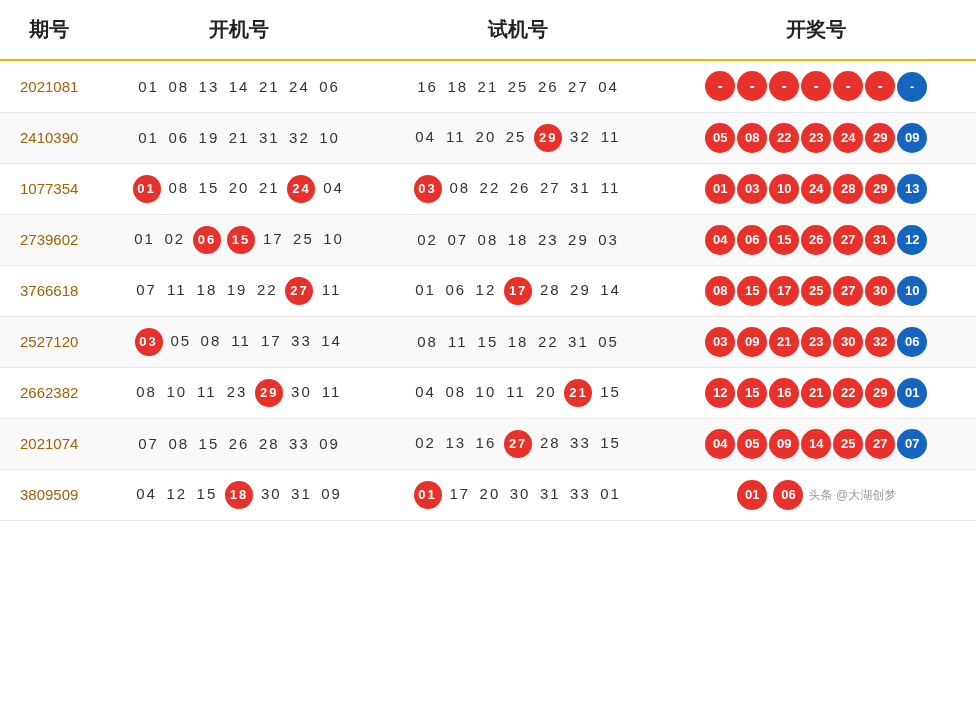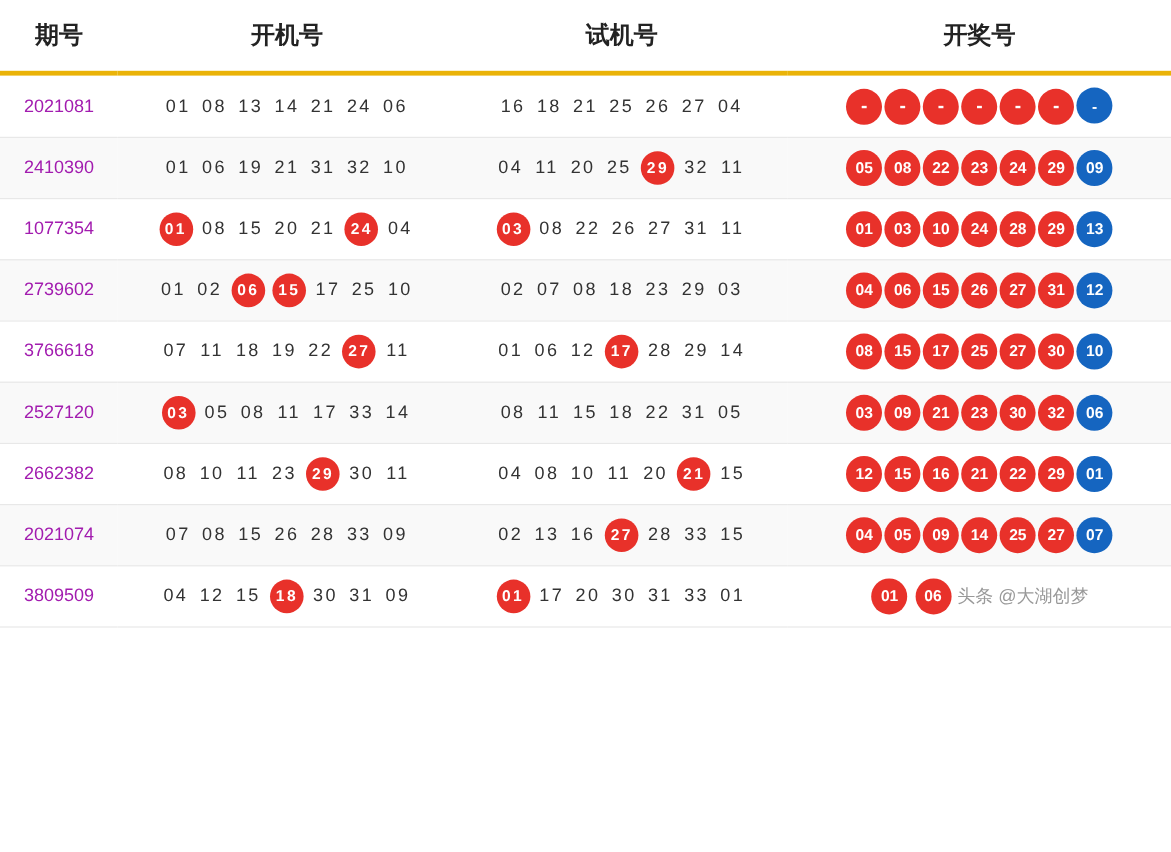--- a/index.html
+++ b/index.html
@@ -17,40 +17,40 @@
       width: 100%;
       border-collapse: collapse;
     }
     th {
       background: #fff;
       font-weight: bold;
       font-size: 20px;
       color: #222;
       padding: 16px 8px;
       text-align: center;
-      border-bottom: 4px solid #eab308;
+      border-bottom: 2px solid #eab308;
     }
     td {
       padding: 10px 8px;
       text-align: center;
       border-bottom: 1px solid #e8e8e8;
       font-size: 15px;
       color: #333;
       vertical-align: middle;
     }
     tr:nth-child(even) td {
       background: #f9f9f9;
     }
     tr:nth-child(odd) td {
       background: #fff;
     }
     .period {
       font-size: 15px;
       font-weight: 500;
-      color: #a21caf;
+      color: #a16207;
       min-width: 80px;
     }
     .numbers-cell {
       font-size: 15px;
       color: #333;
       letter-spacing: 2px;
       min-width: 200px;
     }
     .ball {
       display: inline-flex;
@@ -159,18 +159,18 @@
           <td class="numbers-cell"><span class="num-plain">02</span> <span class="num-plain">13</span> <span class="num-plain">16</span> <span class="num-highlight-red">27</span> <span class="num-plain">28</span> <span class="num-plain">33</span> <span class="num-plain">15</span></td>
           <td class="winner-cell"><span class="ball ball-red">04</span><span class="ball ball-red">05</span><span class="ball ball-red">09</span><span class="ball ball-red">14</span><span class="ball ball-red">25</span><span class="ball ball-red">27</span><span class="ball ball-blue">07</span></td>
         </tr>
         <tr>
           <td class="period">3809509</td>
           <td class="numbers-cell"><span class="num-plain">04</span> <span class="num-plain">12</span> <span class="num-plain">15</span> <span class="num-highlight-red">18</span> <span class="num-plain">30</span> <span class="num-plain">31</span> <span class="num-plain">09</span></td>
           <td class="numbers-cell"><span class="num-highlight-red">01</span> <span class="num-plain">17</span> <span class="num-plain">20</span> <span class="num-plain">30</span> <span class="num-plain">31</span> <span class="num-plain">33</span> <span class="num-plain">01</span></td>
           <td class="winner-cell">
   <span class="ball ball-red">01</span>
   <span class="ball ball-red">06</span>
-  <span style="font-size:15px;color:#999;display:inline-block;max-width:160px;vertical-align:middle;">头条 @大湖创梦</span>
+  <span style="font-size:12px;color:#999;display:inline-block;max-width:160px;vertical-align:middle;">头条 @大湖创梦</span>
 </td>
         </tr>
       </tbody>
   </table>
 </div>
 
 </body></html>

